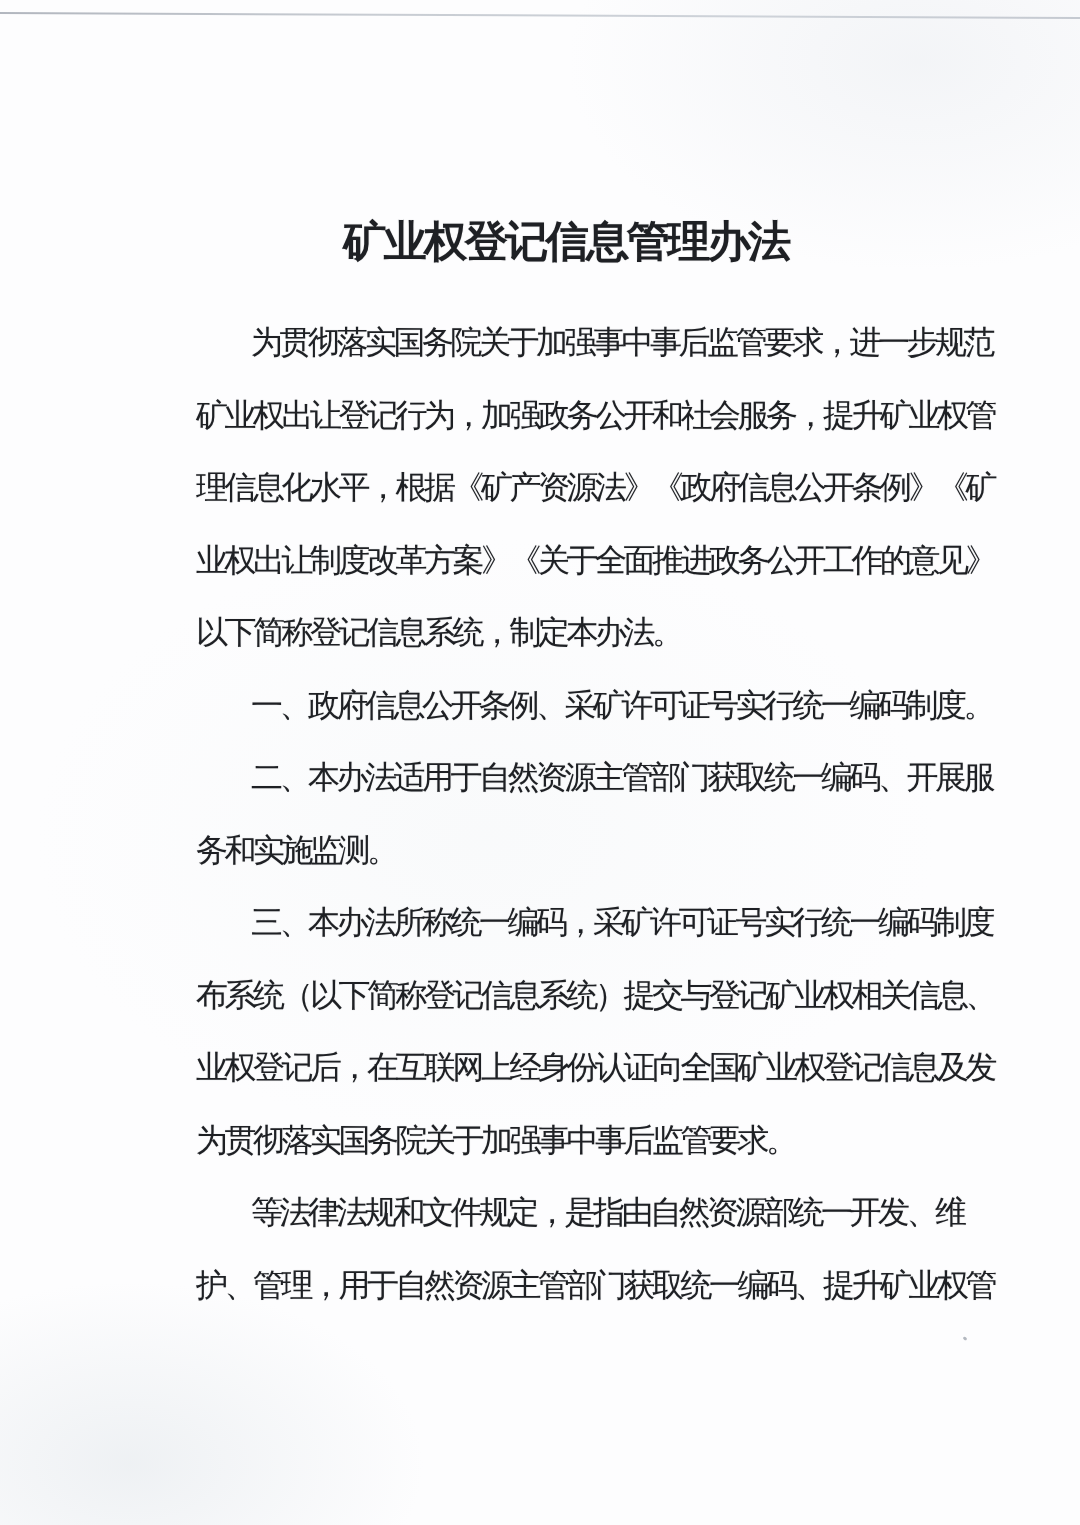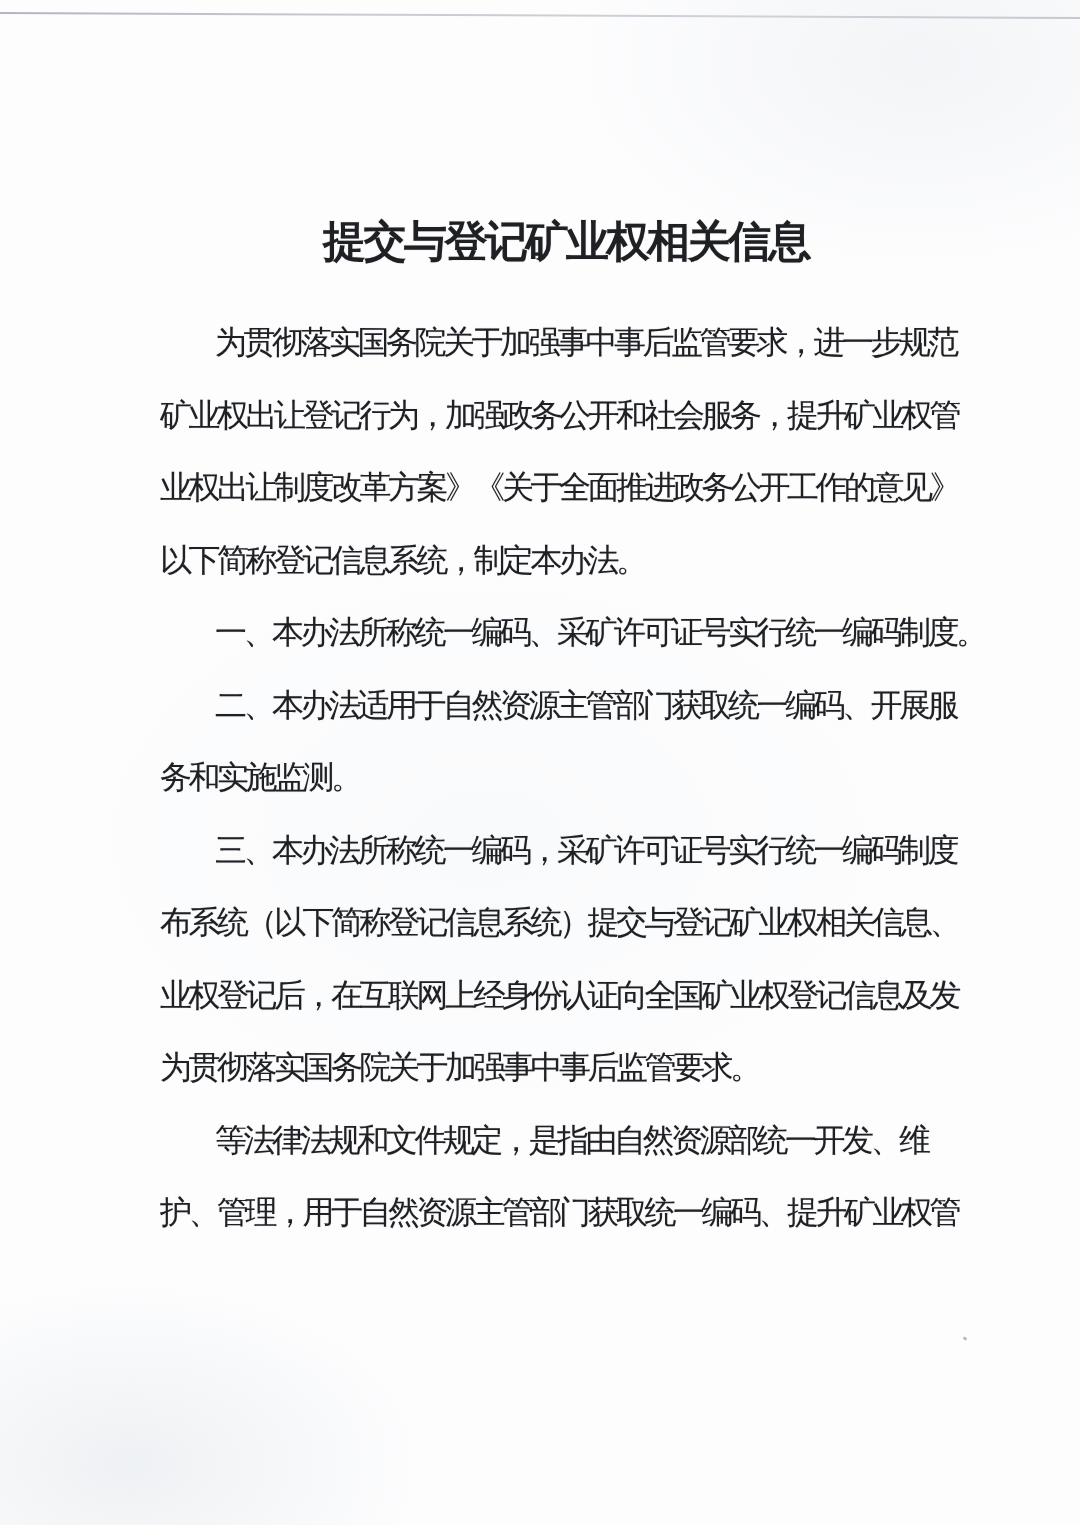--- a/index.html
+++ b/index.html
@@ -64,47 +64,49 @@
   }
   .line {
     height: 72.5px;
     line-height: 44px;
     font-size: 32px;
     letter-spacing: -3.5px;
     font-weight: 500;
     color: var(--ink, #1e2024);
     text-shadow: 0 0 1px rgba(40,42,46,0.3);
     white-space: nowrap;
+    margin-left: 36px;
   }
   .line.indent {
     padding-left: 55px;
   }
   .scan-speck {
     position: absolute;
     top: 1337px;
     left: 963px;
     width: 4px;
     height: 3px;
     border-radius: 50%;
     background: rgba(105,115,130,0.5);
     transform: rotate(35deg);
   }
 </style>
 </head>
 <body>
 
 <div class="page">
   <div class="scan-edge-line"></div>
-  <h1 class="doc-title">提交与登记矿业权相关信息</h1>
+  <h1 class="doc-title">矿业权登记信息管理办法</h1>
   <div class="doc-body">
       <div class="line indent">为贯彻落实国务院关于加强事中事后监管要求，进一步规范</div>
       <div class="line">矿业权出让登记行为，加强政务公开和社会服务，提升矿业权管</div>
+      <div class="line">理信息化水平，根据《矿产资源法》《政府信息公开条例》《矿</div>
       <div class="line">业权出让制度改革方案》《关于全面推进政务公开工作的意见》</div>
       <div class="line">以下简称登记信息系统，制定本办法。</div>
-      <div class="line indent">一、本办法所称统一编码、采矿许可证号实行统一编码制度。</div>
+      <div class="line indent">一、政府信息公开条例、采矿许可证号实行统一编码制度。</div>
       <div class="line indent">二、本办法适用于自然资源主管部门获取统一编码、开展服</div>
       <div class="line">务和实施监测。</div>
       <div class="line indent">三、本办法所称统一编码，采矿许可证号实行统一编码制度</div>
       <div class="line">布系统（以下简称登记信息系统）提交与登记矿业权相关信息、</div>
       <div class="line">业权登记后，在互联网上经身份认证向全国矿业权登记信息及发</div>
       <div class="line">为贯彻落实国务院关于加强事中事后监管要求。</div>
       <div class="line indent">等法律法规和文件规定，是指由自然资源部统一开发、维</div>
       <div class="line">护、管理，用于自然资源主管部门获取统一编码、提升矿业权管</div>
     </div>
   <div class="scan-speck"></div>

